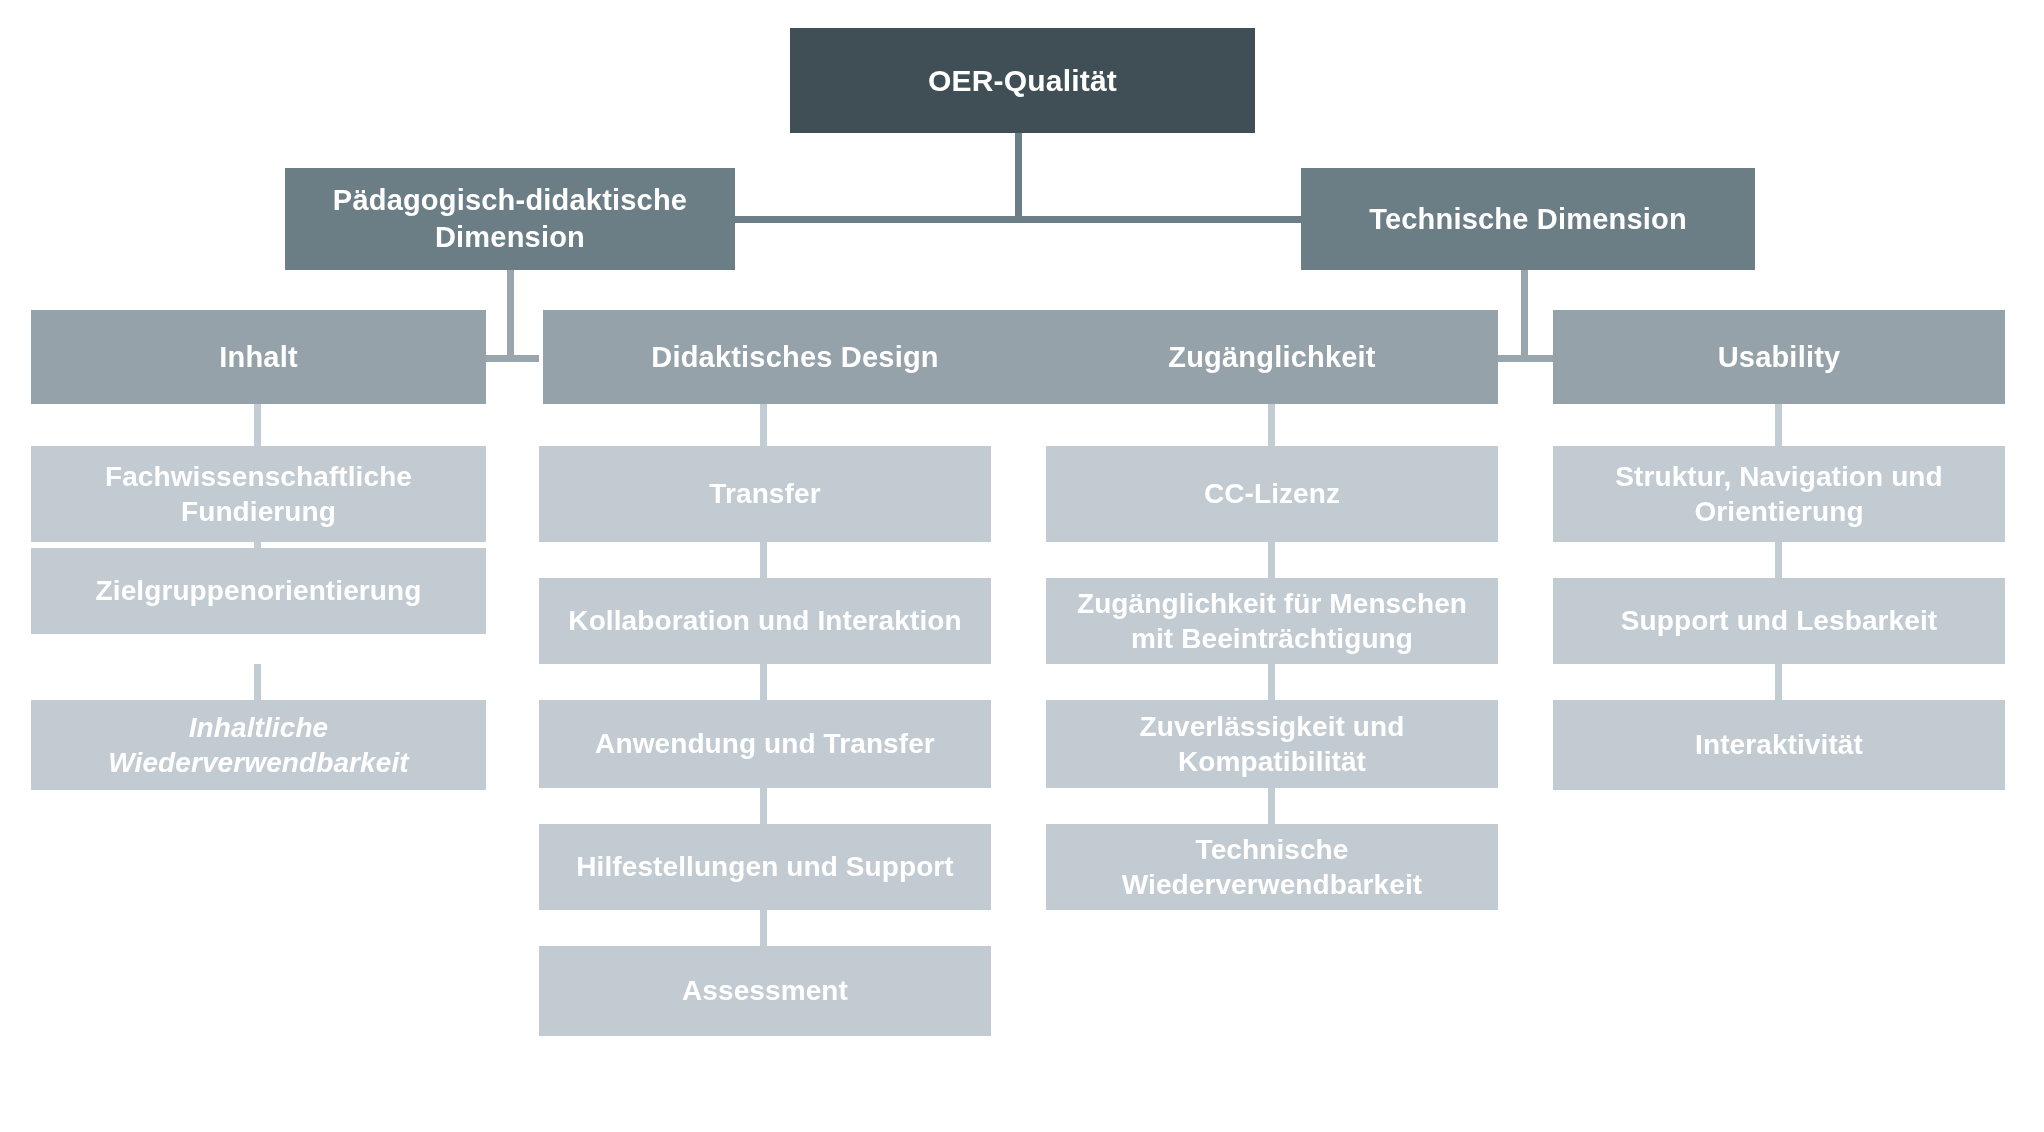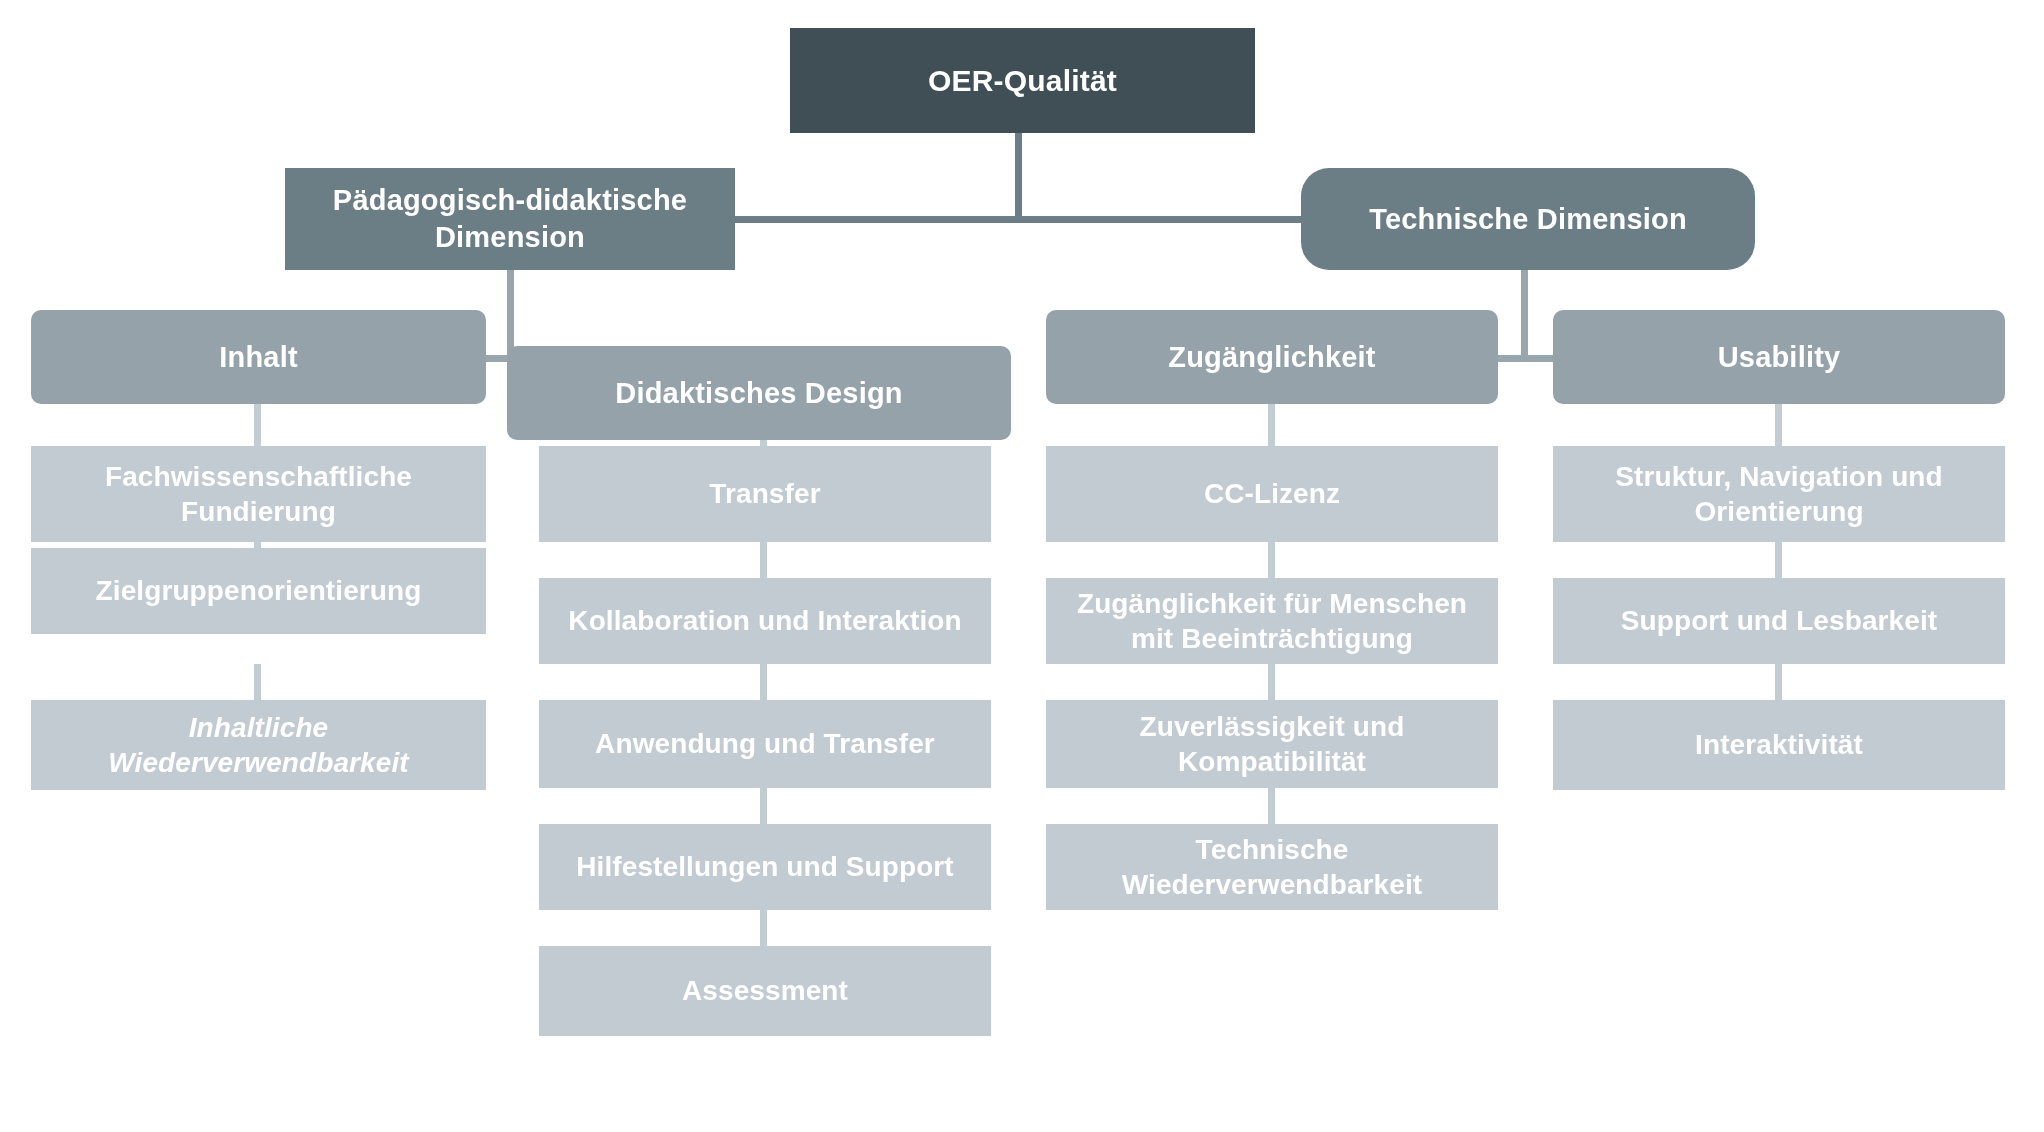--- a/index.html
+++ b/index.html
@@ -22,21 +22,21 @@
     text-align:center;
     color:#ffffff;
     font-weight:bold;
     line-height:1.26;
     box-sizing:border-box;
     padding:4px 6px;
     z-index:3;
   }
   .lvl1{ background:#3f4f55; font-size:30px; letter-spacing:.2px; }
   .lvl2{ background:#6b7d85; font-size:29px; letter-spacing:.2px; }
-  .lvl3{ background:#96a2aa; font-size:29px; letter-spacing:.2px;border-radius:10px; }
+  .lvl3{ background:#96a2aa; font-size:29px; letter-spacing:.2px; }
   .lvl4{ background:#c2cad2; font-size:28px; letter-spacing:.1px; }
 
   .conn{
     position:absolute;
     z-index:1;
   }
   .conn-dark{ background:#6b7d86; }
   .conn-mid{ background:#9aa6ae; }
   .conn-light{ background:#c2ccd3; }
 </style>
@@ -70,25 +70,25 @@
   <div class="conn conn-light" style="left:1268px; top:788px; width:7px; height:36px;"></div>
 
   <div class="conn conn-light" style="left:1775px; top:404px; width:7px; height:42px;"></div>
   <div class="conn conn-light" style="left:1775px; top:542px; width:7px; height:36px;"></div>
   <div class="conn conn-light" style="left:1775px; top:664px; width:7px; height:36px;"></div>
 
   <div class="node lvl1" style="left:790px; top:28px; width:465px; height:105px;">OER-Qualität</div>
 
   <div class="node lvl2" style="left:285px; top:168px; width:450px; height:102px;">Pädagogisch-didaktische Dimension</div>
 
-  <div class="node lvl2" style="left:1301px; top:168px; width:454px; height:102px;border-radius:28px;">Technische Dimension</div>
+  <div class="node lvl2" style="left:1301px; top:168px; width:454px; height:102px;">Technische Dimension</div>
 
   <div class="node lvl3" style="left:31px; top:310px; width:455px; height:94px;">Inhalt</div>
 
-  <div class="node lvl3" style="left:507px; top:310px; width:504px; height:94px;margin-top:36px;">Didaktisches Design</div>
+  <div class="node lvl3" style="left:543px; top:310px; width:504px; height:94px;">Didaktisches Design</div>
 
   <div class="node lvl3" style="left:1046px; top:310px; width:452px; height:94px;">Zugänglichkeit</div>
 
   <div class="node lvl3" style="left:1553px; top:310px; width:452px; height:94px;">Usability</div>
 
   <div class="node lvl4" style="left:31px; top:446px; width:455px; height:96px;">Fachwissenschaftliche Fundierung</div>
   <div class="node lvl4" style="left:31px; top:548px; width:455px; height:86px;">Zielgruppenorientierung</div>
   <div class="node lvl4" style="left:31px; top:700px; width:455px; height:90px;font-style:italic;">Inhaltliche Wiederverwendbarkeit</div>
 
   <div class="node lvl4" style="left:539px; top:446px; width:452px; height:96px;">Transfer</div>

